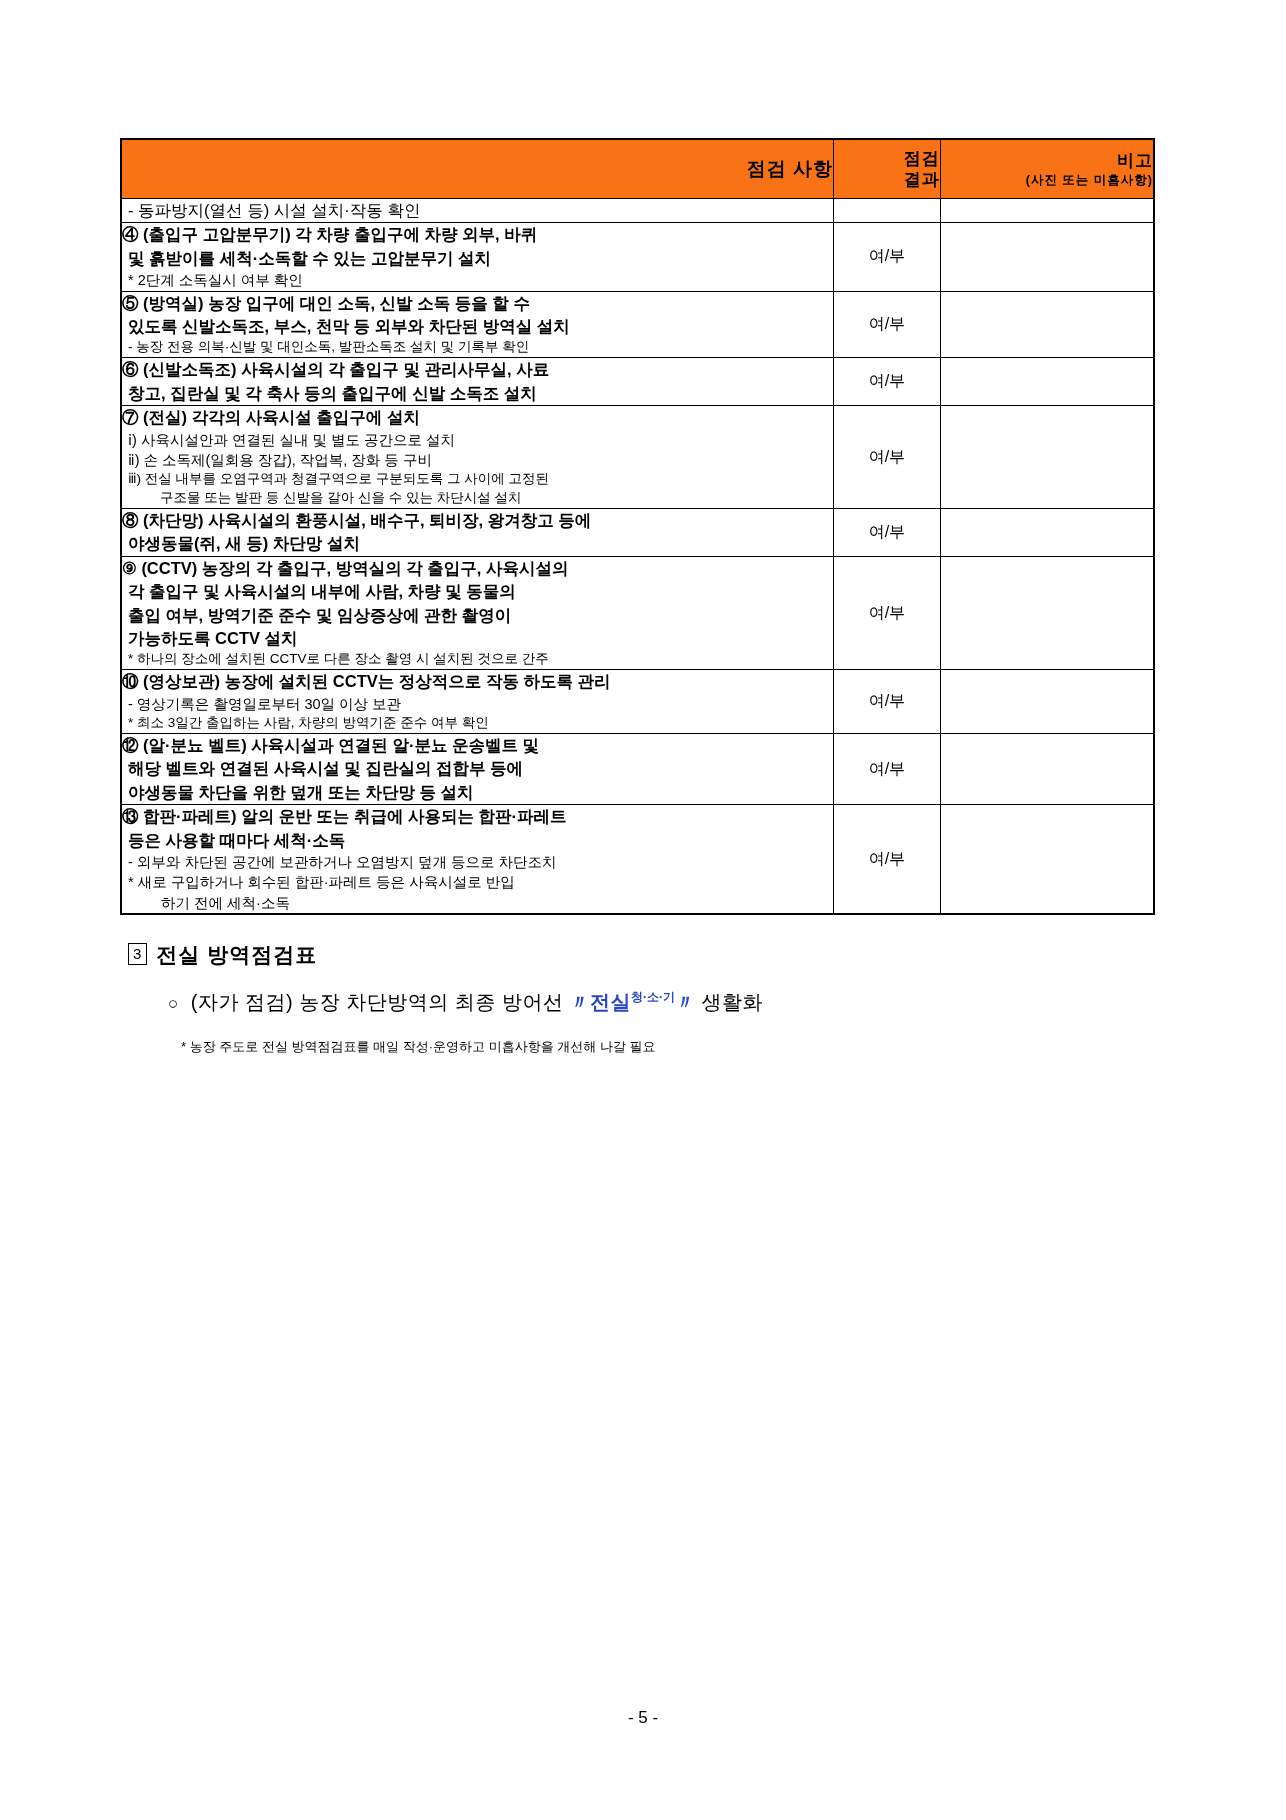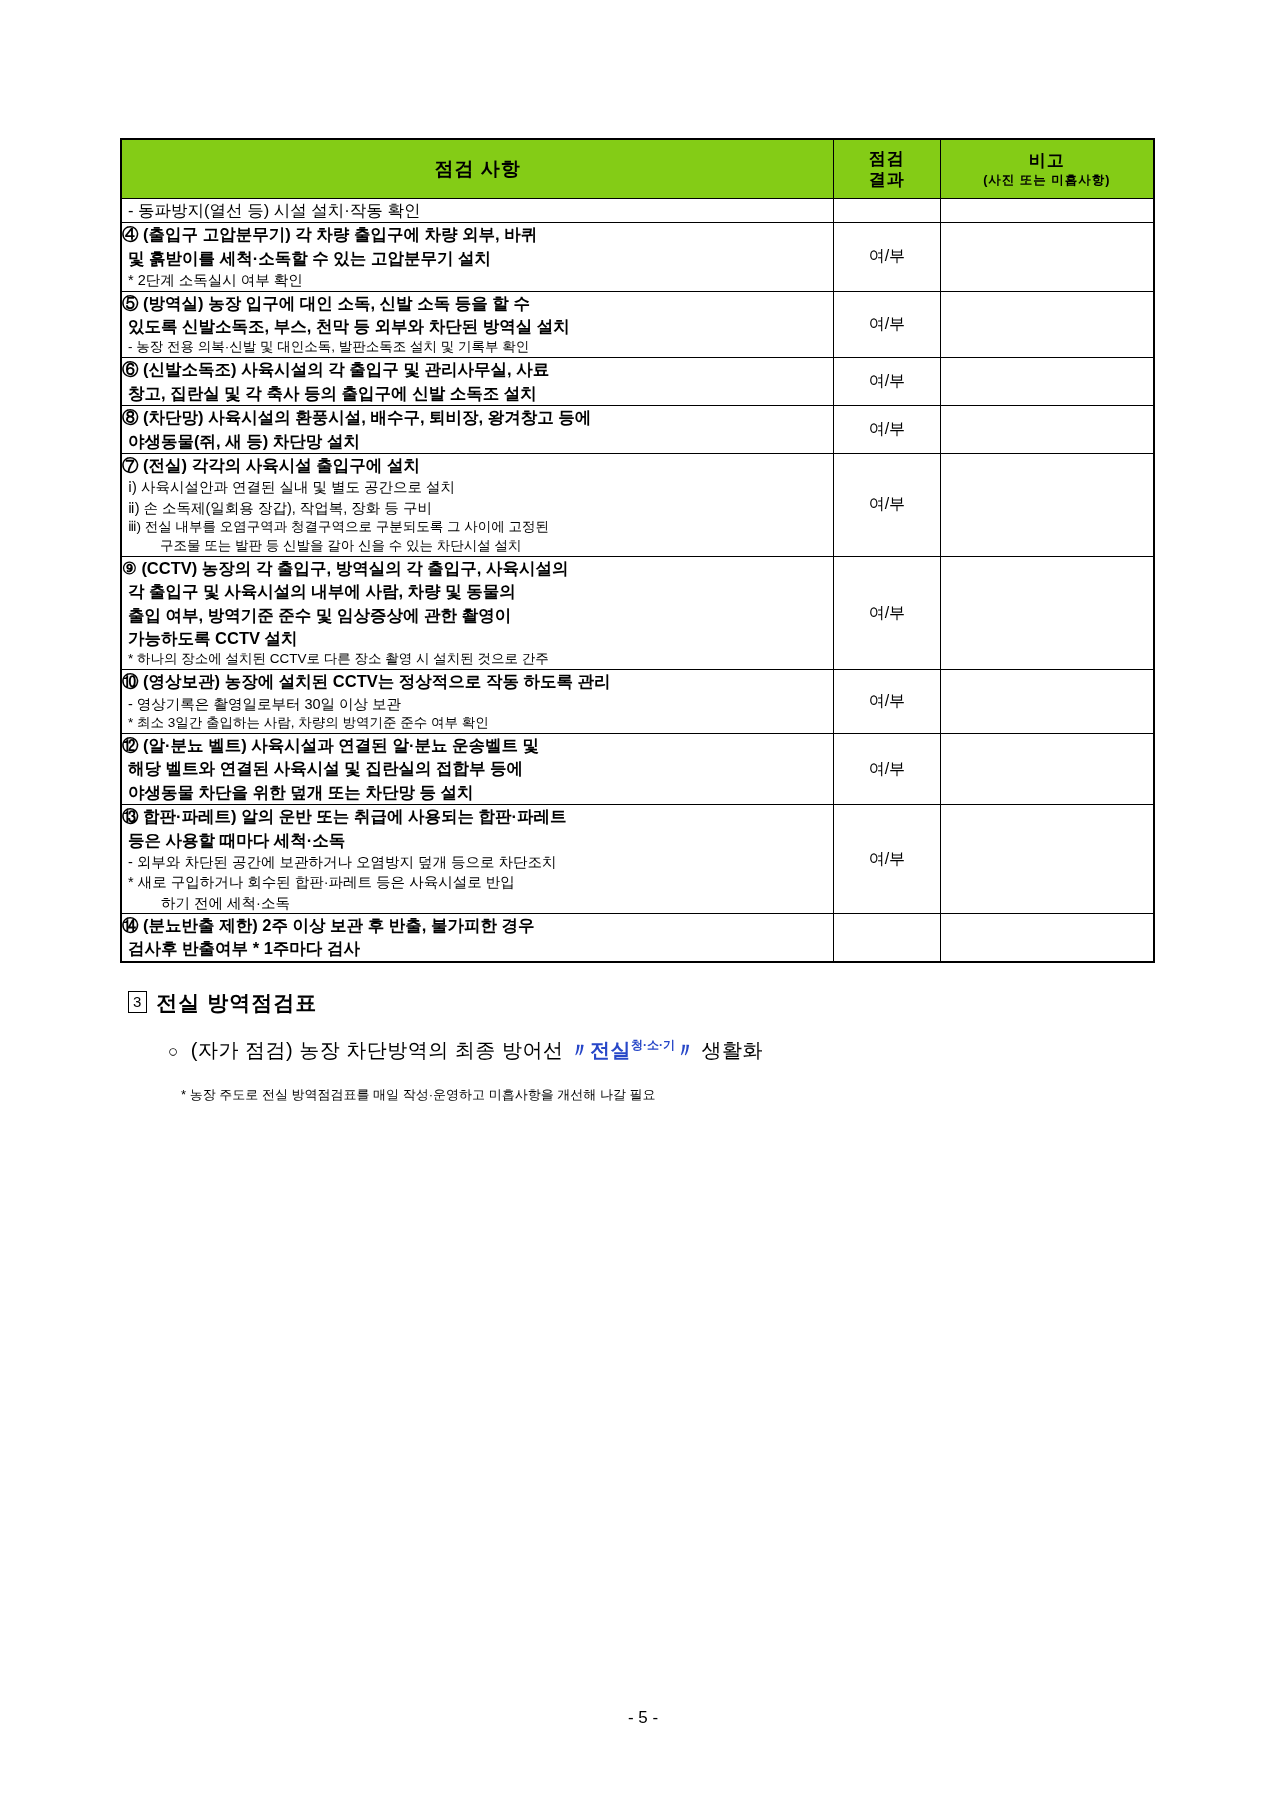--- a/index.html
+++ b/index.html
@@ -28,22 +28,22 @@
     table-layout: fixed;
     border: 2px solid #000;
     margin-top: 18px;
   }
   table.checklist th, table.checklist td {
     border: 1px solid #000;
     vertical-align: middle;
     padding: 0;
   }
   thead th {
-    background: #84cc16;
-    text-align: center;
+    background: #f97316;
+    text-align: right;
     font-weight: bold;
     font-size: 17px;
     letter-spacing: 1px;
     height: 58px;
   }
   thead th.hdr-item { width: 620px; font-size: 19px; }
   thead th.hdr-result { width: 92px; }
   thead th.hdr-note { width: 185px; margin-top: 16px; }
   .hdr-two-line { line-height: 1.25; }
   .hdr-sub {
@@ -183,39 +183,39 @@
         <tr>
           <td class="item">
             <span class="row-line b">⑥ (신발소독조) 사육시설의 각 출입구 및 관리사무실, 사료</span>
             <span class="row-line b indent1">창고, 집란실 및 각 축사 등의 출입구에 신발 소독조 설치</span>
           </td>
           <td class="result">여/부</td>
           <td class="note"></td>
         </tr>
         <tr>
           <td class="item">
-            <span class="row-line b">⑧ (차단망) 사육시설의 환풍시설, 배수구, 퇴비장, 왕겨창고 등에</span>
-            <span class="row-line b indent1">야생동물(쥐, 새 등) 차단망 설치</span>
-          </td>
-          <td class="result">여/부</td>
-          <td class="note"></td>
-        </tr>
-        <tr>
-          <td class="item">
             <span class="row-line b">⑦ (전실) 각각의 사육시설 출입구에 설치</span>
             <span class="sub indent1">ⅰ) 사육시설안과 연결된 실내 및 별도 공간으로 설치</span>
             <span class="sub indent1">ⅱ) 손 소독제(일회용 장갑), 작업복, 장화 등 구비</span>
             <span class="sub-sm indent1">ⅲ) 전실 내부를 오염구역과 청결구역으로 구분되도록 그 사이에 고정된</span>
             <span class="sub-sm indent3">구조물 또는 발판 등 신발을 갈아 신을 수 있는 차단시설 설치</span>
           </td>
           <td class="result">여/부</td>
           <td class="note"></td>
         </tr>
         <tr>
           <td class="item">
+            <span class="row-line b">⑧ (차단망) 사육시설의 환풍시설, 배수구, 퇴비장, 왕겨창고 등에</span>
+            <span class="row-line b indent1">야생동물(쥐, 새 등) 차단망 설치</span>
+          </td>
+          <td class="result">여/부</td>
+          <td class="note"></td>
+        </tr>
+        <tr>
+          <td class="item">
             <span class="row-line b">⑨ (CCTV) 농장의 각 출입구, 방역실의 각 출입구, 사육시설의</span>
             <span class="row-line b indent1">각 출입구 및 사육시설의 내부에 사람, 차량 및 동물의</span>
             <span class="row-line b indent1">출입 여부, 방역기준 준수 및 임상증상에 관한 촬영이</span>
             <span class="row-line b indent1">가능하도록 CCTV 설치</span>
             <span class="sub-sm indent1">* 하나의 장소에 설치된 CCTV로 다른 장소 촬영 시 설치된 것으로 간주</span>
           </td>
           <td class="result">여/부</td>
           <td class="note"></td>
         </tr>
         <tr>
@@ -240,28 +240,20 @@
           <td class="item">
             <span class="row-line b">⑬ 합판·파레트) 알의 운반 또는 취급에 사용되는 합판·파레트</span>
             <span class="row-line b indent1">등은 사용할 때마다 세척·소독</span>
             <span class="sub indent1">- 외부와 차단된 공간에 보관하거나 오염방지 덮개 등으로 차단조치</span>
             <span class="sub indent1">* 새로 구입하거나 회수된 합판·파레트 등은 사육시설로 반입</span>
             <span class="sub indent2">하기 전에 세척·소독</span>
           </td>
           <td class="result">여/부</td>
           <td class="note"></td>
         </tr>
-        <tr>
-          <td class="item">
-            <span class="row-line b">⑭ (분뇨반출 제한) 2주 이상 보관 후 반출, 불가피한 경우</span>
-            <span class="row-line b indent1">검사후 반출여부    * 1주마다 검사</span>
-          </td>
-          <td class="result"></td>
-          <td class="note"></td>
-        </tr>
       </tbody>
   </table>
 
   <div class="section">
     <div class="section-title">
       <span class="boxnum">3</span><span>전실 방역점검표</span>
     </div>
 
     <div class="bullet-line">
       <span class="circle-marker">○</span><span>(자가 점검) 농장 차단방역의 최종 방어선 </span><span class="blue-bold">〃</span><span class="blue-bold">전실</span><span class="sup-small">청·소·기</span><span class="blue-bold">〃</span><span> 생활화</span>

